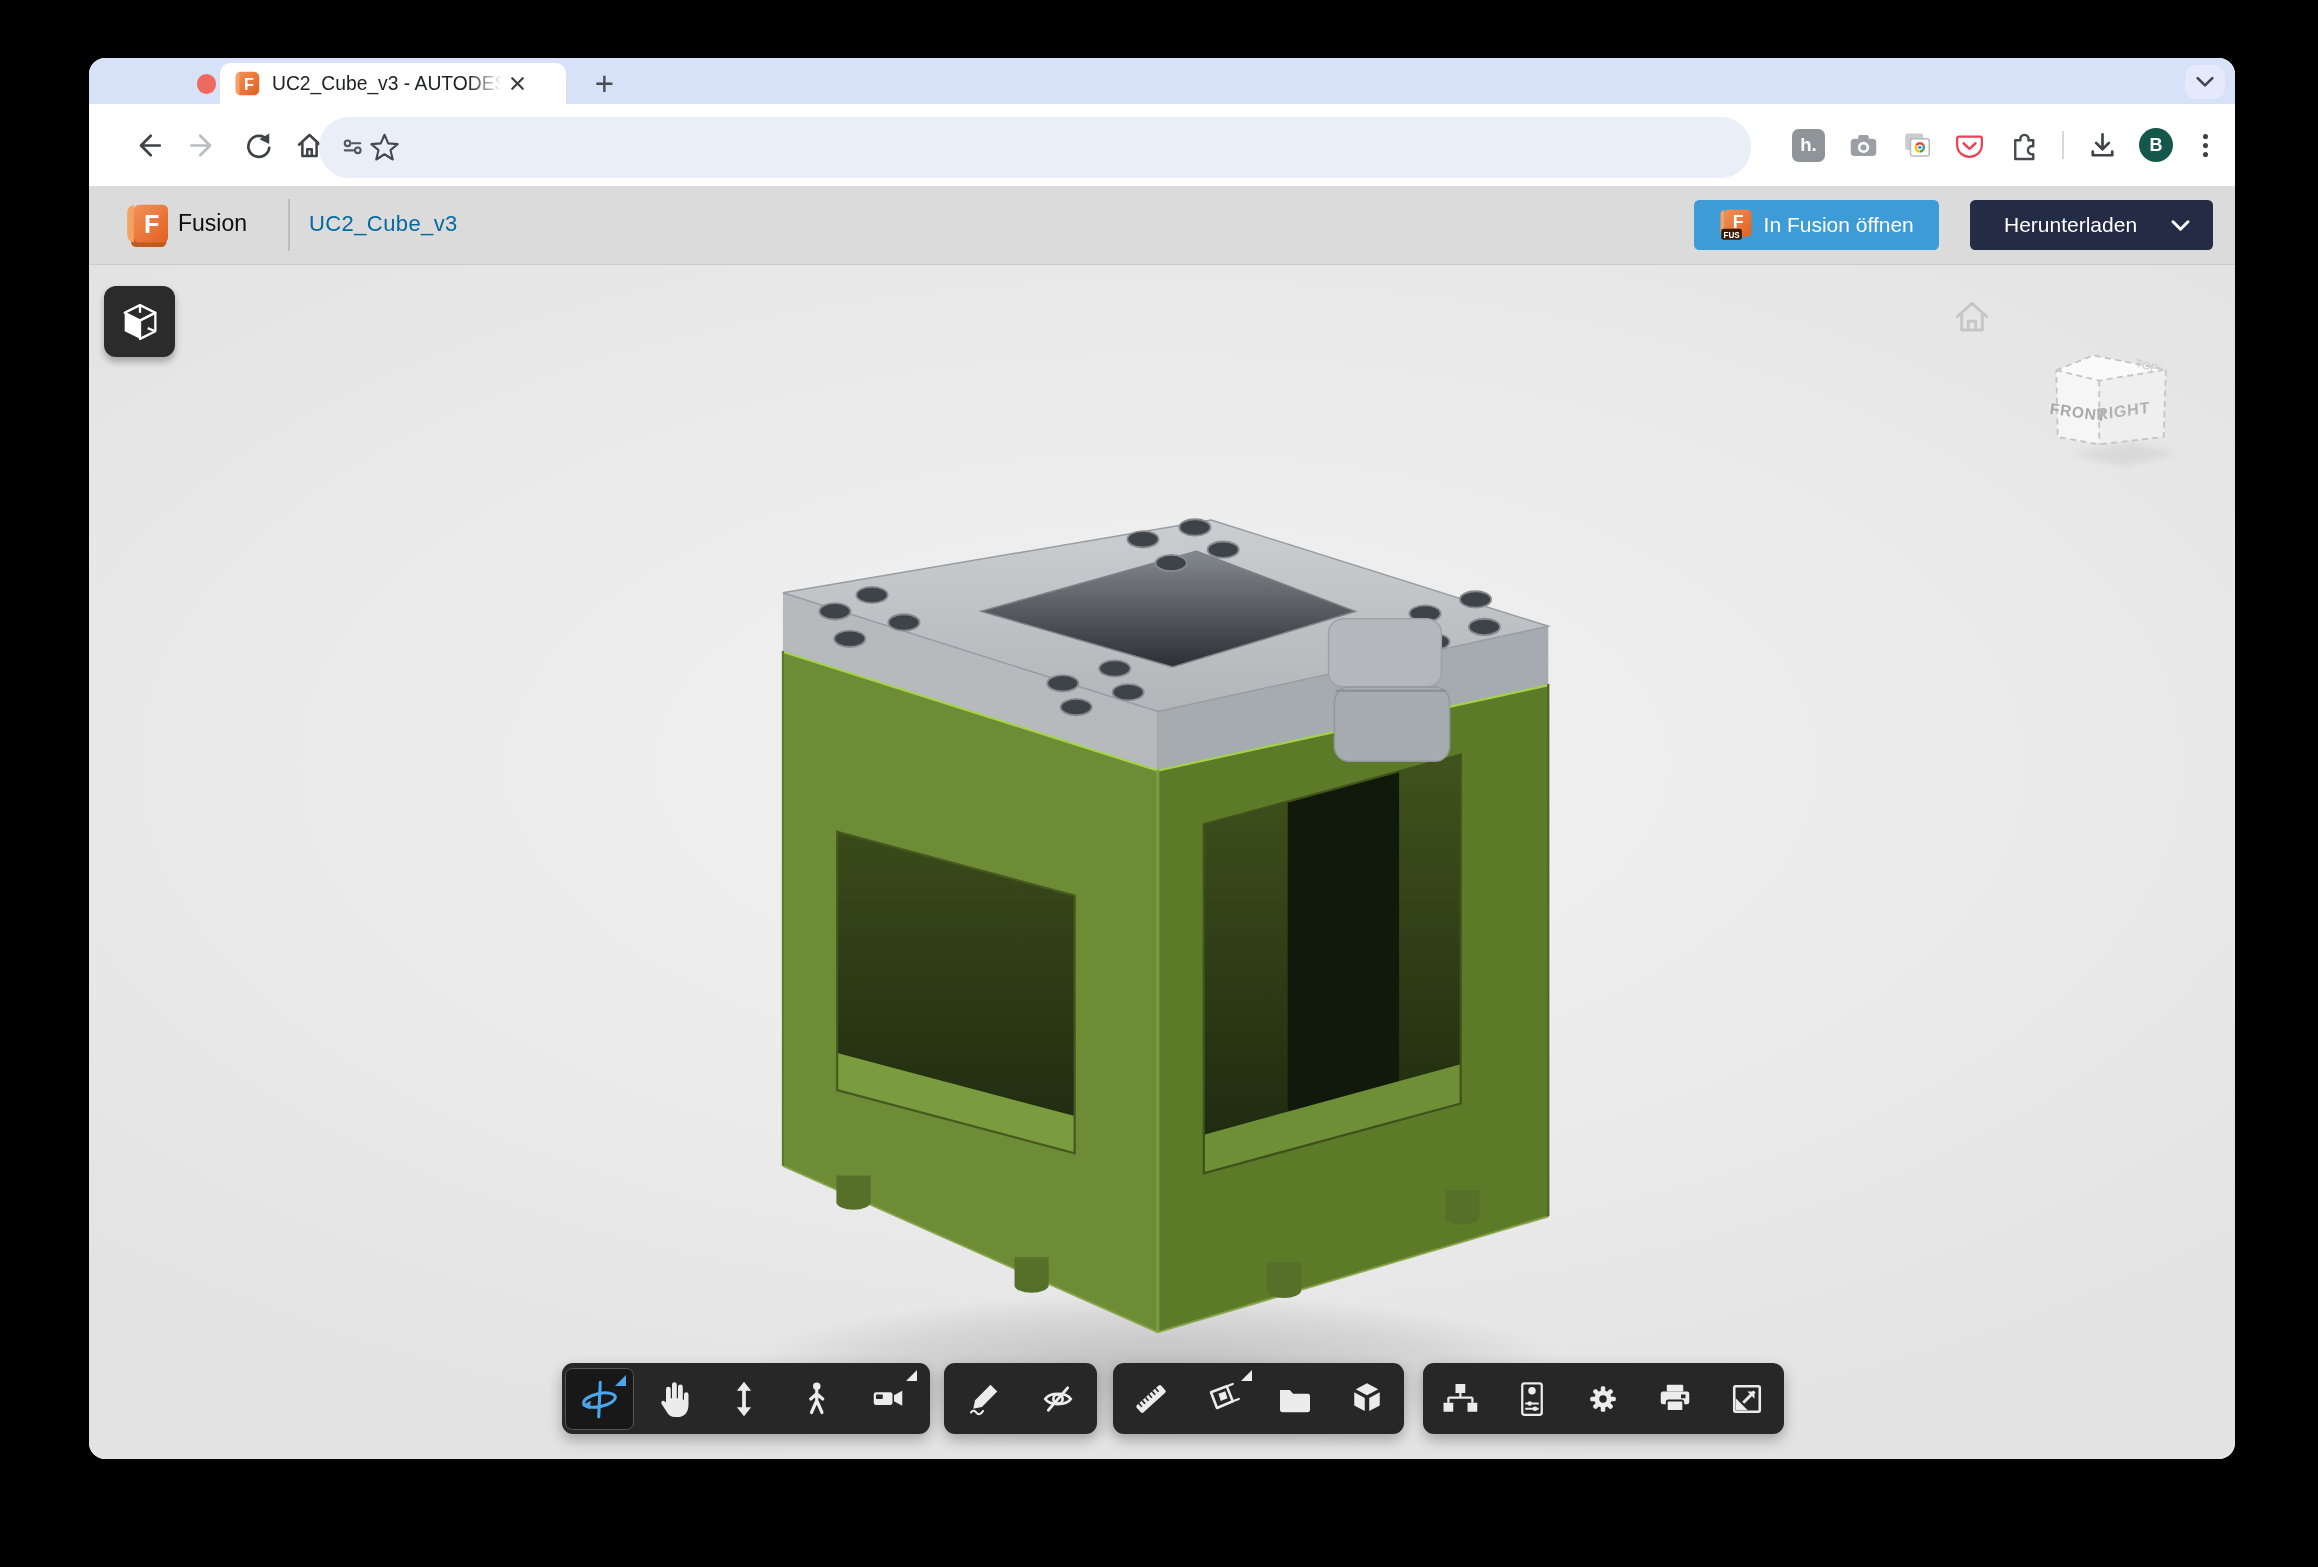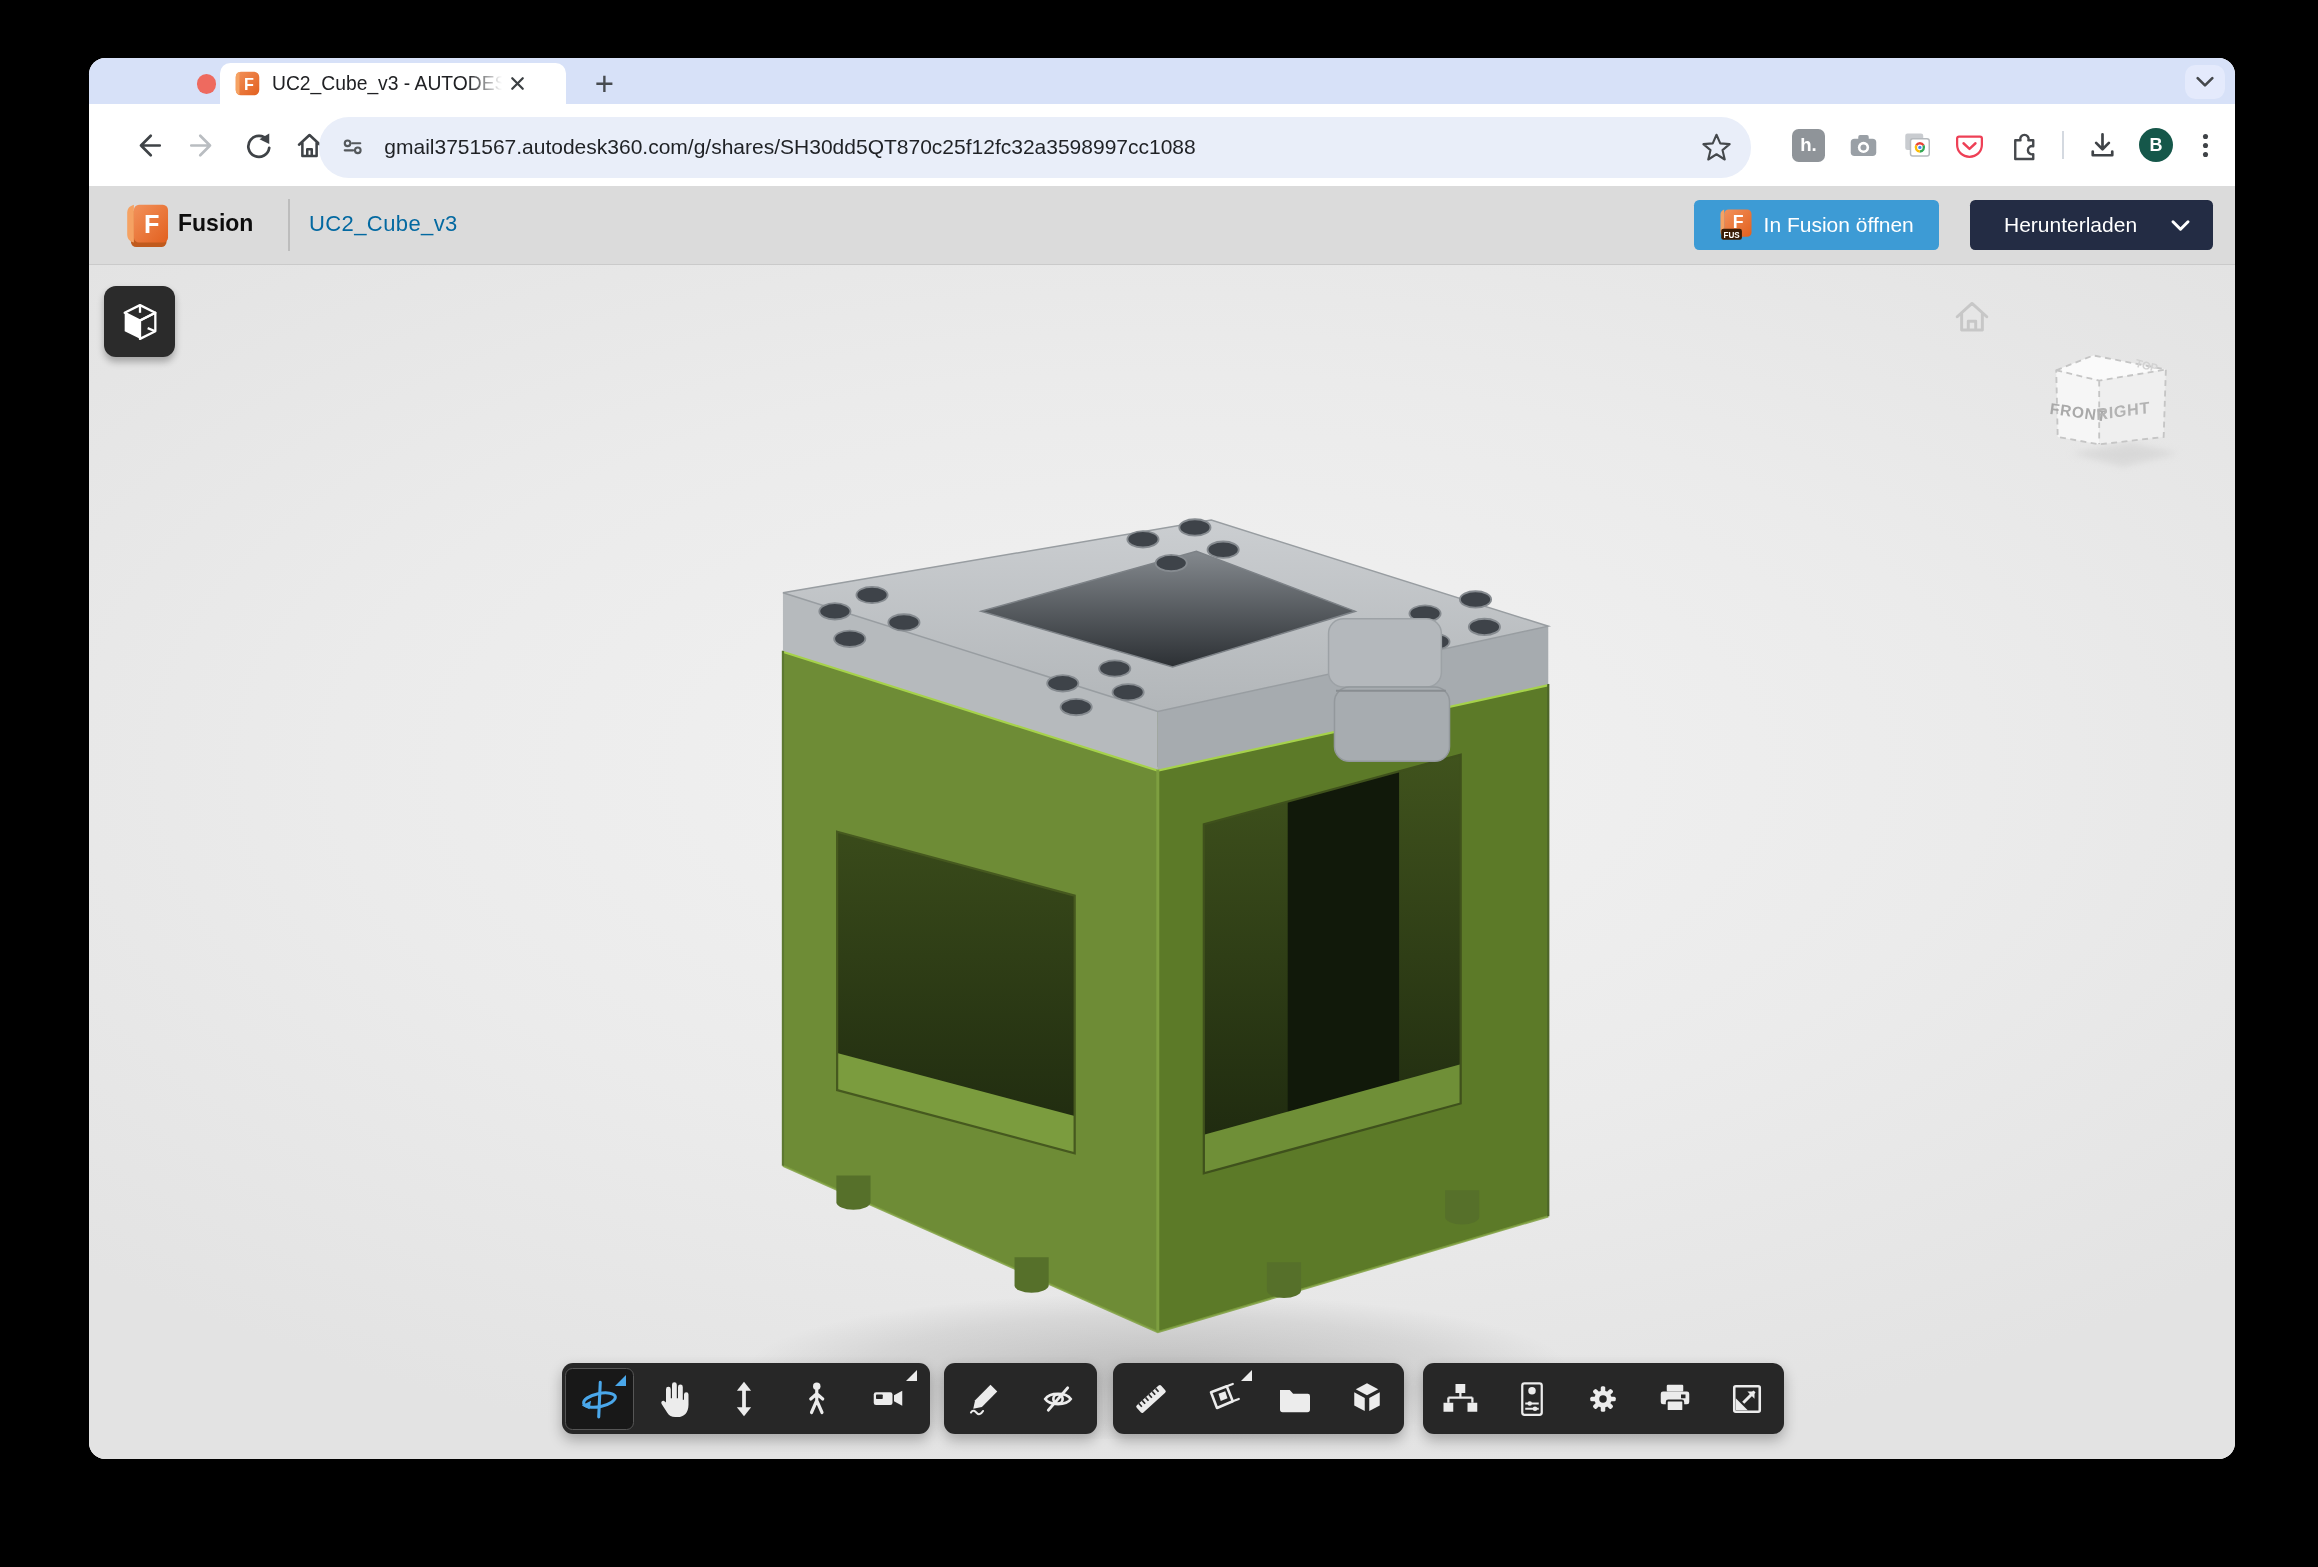--- a/index.html
+++ b/index.html
@@ -41,21 +41,21 @@
                color:#fff; font-weight:700; font-size:18.6px; display:flex; align-items:center;
                justify-content:center; }
   .tb-divider { position:absolute; left:1973px; top:27px; width:1.5px; height:28px; background:#d4d9e0; }
   .avatar { position:absolute; left:2050px; top:24px; width:34px; height:34px; border-radius:50%;
             background:#15574a; color:#fff; font-size:18px; font-weight:700; display:flex;
             align-items:center; justify-content:center; }
 
   
   .appbar { position:absolute; left:0; top:128px; width:100%; height:79px; background:#dbdbdb;
             border-bottom:0.7px solid #cacaca; }
-  .brand { position:absolute; left:89px; top:24px; font-size:23px; font-weight:700; color:#0d0d0d; }
+  .brand { position:absolute; left:89px; top:24px; font-size:23px; font-weight:400; color:#0d0d0d; }
   .app-divider { position:absolute; left:199px; top:13.4px; width:1.5px; height:52px; background:#bdbdbd; }
   .doc-title { position:absolute; left:220px; top:24.5px; font-size:22px; color:#0369a1;
                letter-spacing:0.4px; }
   .btn-open { position:absolute; left:1605px; top:14px; width:245px; height:50px; background:#3d9bd5;
               border-radius:5.2px; display:flex; align-items:center; justify-content:center; gap:10.4px;
               color:#fff; font-size:21px; }
   .btn-dl { position:absolute; left:1881px; top:14px; width:243px; height:50px; background:#232c44;
             border-radius:5.2px; display:flex; align-items:center; color:#fff; font-size:21px;
             padding:0 22px 0 34px; justify-content:space-between; }
 
@@ -132,21 +132,20 @@
       <path d="M8 21 L22 8 L36 21 M12.5 18 V36 H31.5 V18 M19 36 V27 H25 V36" stroke="#3f4347" stroke-width="3.4" fill="none" stroke-linejoin="round" stroke-linecap="round"></path>
     </svg>
 
     <div class="omnibox">
       <svg width="31" height="31" viewBox="0 0 44 44">
         <circle cx="15" cy="16" r="4" stroke="#54585c" stroke-width="3" fill="none"></circle>
         <path d="M21.5 16 H33" stroke="#54585c" stroke-width="3" stroke-linecap="round"></path>
         <path d="M11 26 H23" stroke="#54585c" stroke-width="3" stroke-linecap="round"></path>
         <circle cx="29.5" cy="26" r="4" stroke="#54585c" stroke-width="3" fill="none"></circle>
       </svg>
-      <span class="url">gmail3751567.autodesk360.com/g/shares/SH30dd5QT870c25f12fc32a3598997cc1088</span>
       <svg width="33" height="33" viewBox="0 0 44 44">
         <path d="M22 5 L27 16.5 L39.5 17.5 L30 25.5 L33 38 L22 31 L11 38 L14 25.5 L4.5 17.5 L17 16.5 Z" stroke="#44484c" stroke-width="2.8" fill="none" stroke-linejoin="round"></path>
       </svg>
     </div>
 
     <div class="ext-badge" style="left:1703px">h.</div>
 
     <svg class="ext" style="left:1758px" viewBox="0 0 44 44">
       <rect x="5" y="13" width="34" height="23" rx="5" fill="#9aa0a6"></rect>
       <rect x="15" y="8" width="14" height="7" rx="2.5" fill="#9aa0a6"></rect>

